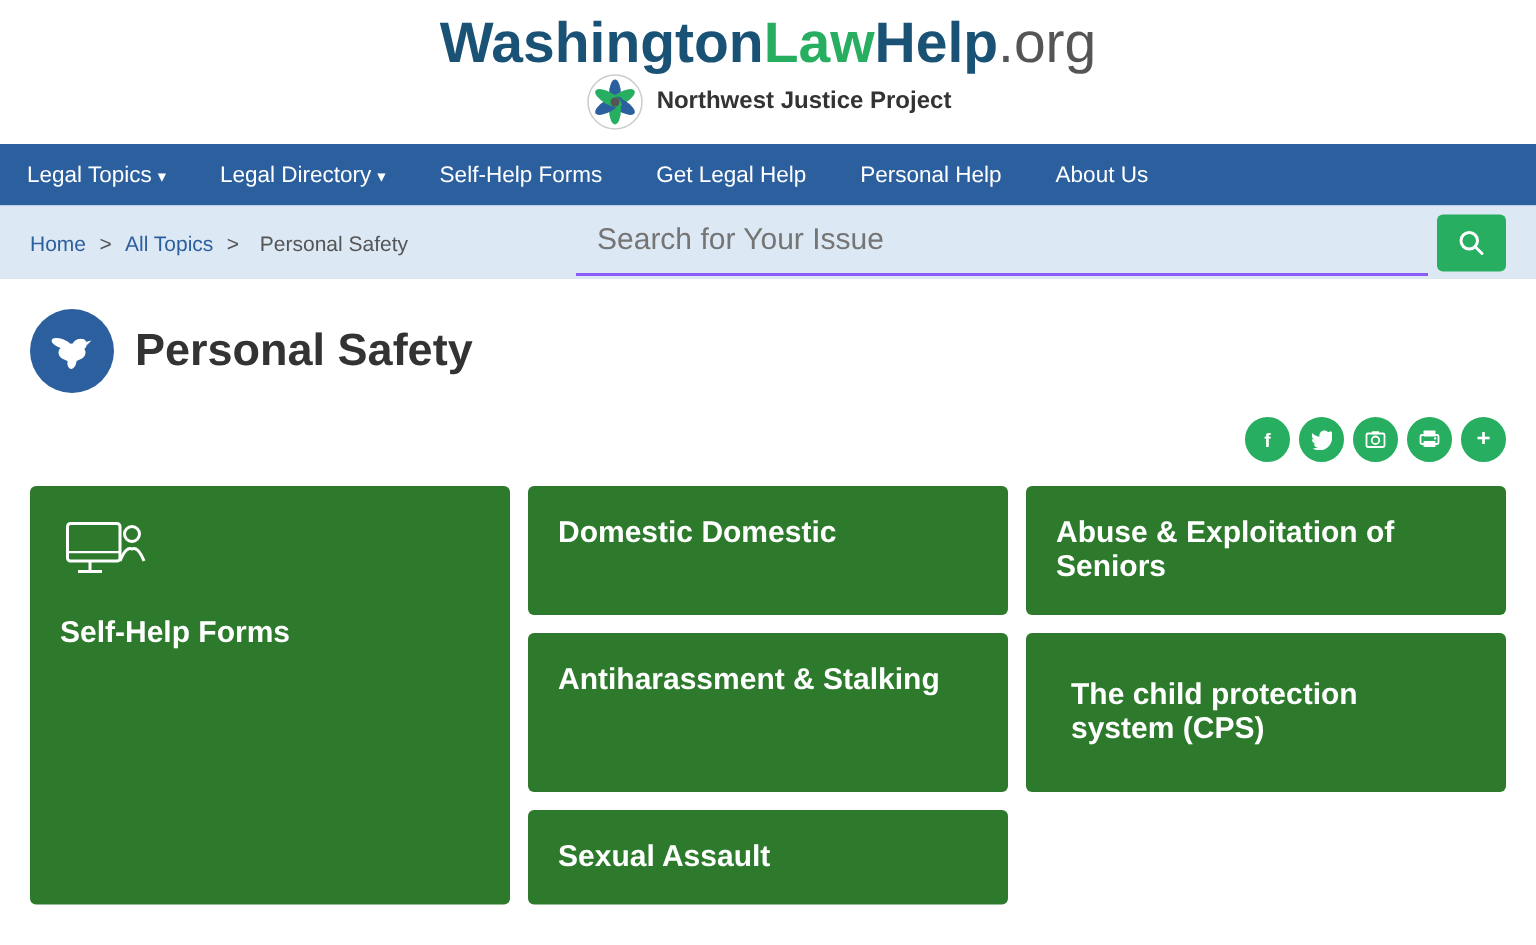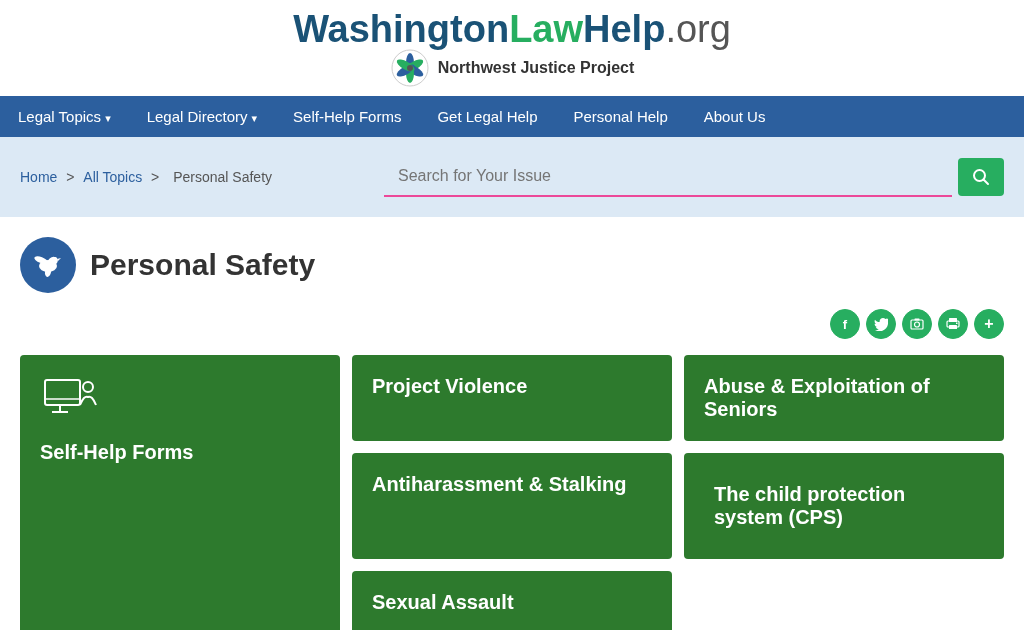--- a/index.html
+++ b/index.html
@@ -64,21 +64,21 @@
       text-decoration: none;
       padding: 12px 18px;
       font-size: 15px;
       white-space: nowrap;
     }
     nav ul li a .caret { font-size: 11px; margin-left: 4px; }
 
     
     .top-section {
       background: #dce9f5;
-      padding: 20px 20px;
+      padding: 2px 20px;
       display: flex;
       align-items: center;
       justify-content: space-between;
       gap: 12px;
     }
     .breadcrumb {
       font-size: 14px;
       color: #333;
     }
     .breadcrumb a {
@@ -91,23 +91,23 @@
       display: flex;
       align-items: center;
       gap: 0;
       flex: 1;
       max-width: 620px;
       margin-left: 40px;
     }
     .search-input {
       flex: 1;
       padding: 10px 14px;
-      font-size: 16px;
+      font-size: 20px;
       border: none;
-      border-bottom: 2px solid #ec4899;
+      border-bottom: 2px solid #8b5cf6;
       background: transparent;
       outline: none;
       color: #0f172a;
     }
     .search-button {
       background: #27ae60;
       border: none;
       padding: 10px 14px;
       cursor: pointer;
       border-radius: 4px;
@@ -369,21 +369,21 @@
           <line x1="12" y1="37" x2="28" y2="37" stroke="white" stroke-width="2"></line>
 
           <circle cx="48" cy="12" r="5" fill="none" stroke="white" stroke-width="2"></circle>
           <path d="M40 30 Q44 20 48 22 Q52 20 56 30" fill="none" stroke="white" stroke-width="2"></path>
         </svg>
       </div>
       <div class="selfhelp-title">Self-Help Forms</div>
     </div>
 
     <a href="#" class="card-green">
-      <span class="card-title">Project Violence</span>
+      <span class="card-title">Domestic Domestic</span>
     </a>
 
     <a href="#" class="card-green">
       <span class="card-title">Abuse &amp; Exploitation of Seniors</span>
     </a>
 
     <a href="#" class="card-green">
       <span class="card-title">Antiharassment &amp; Stalking</span>
     </a>
 

